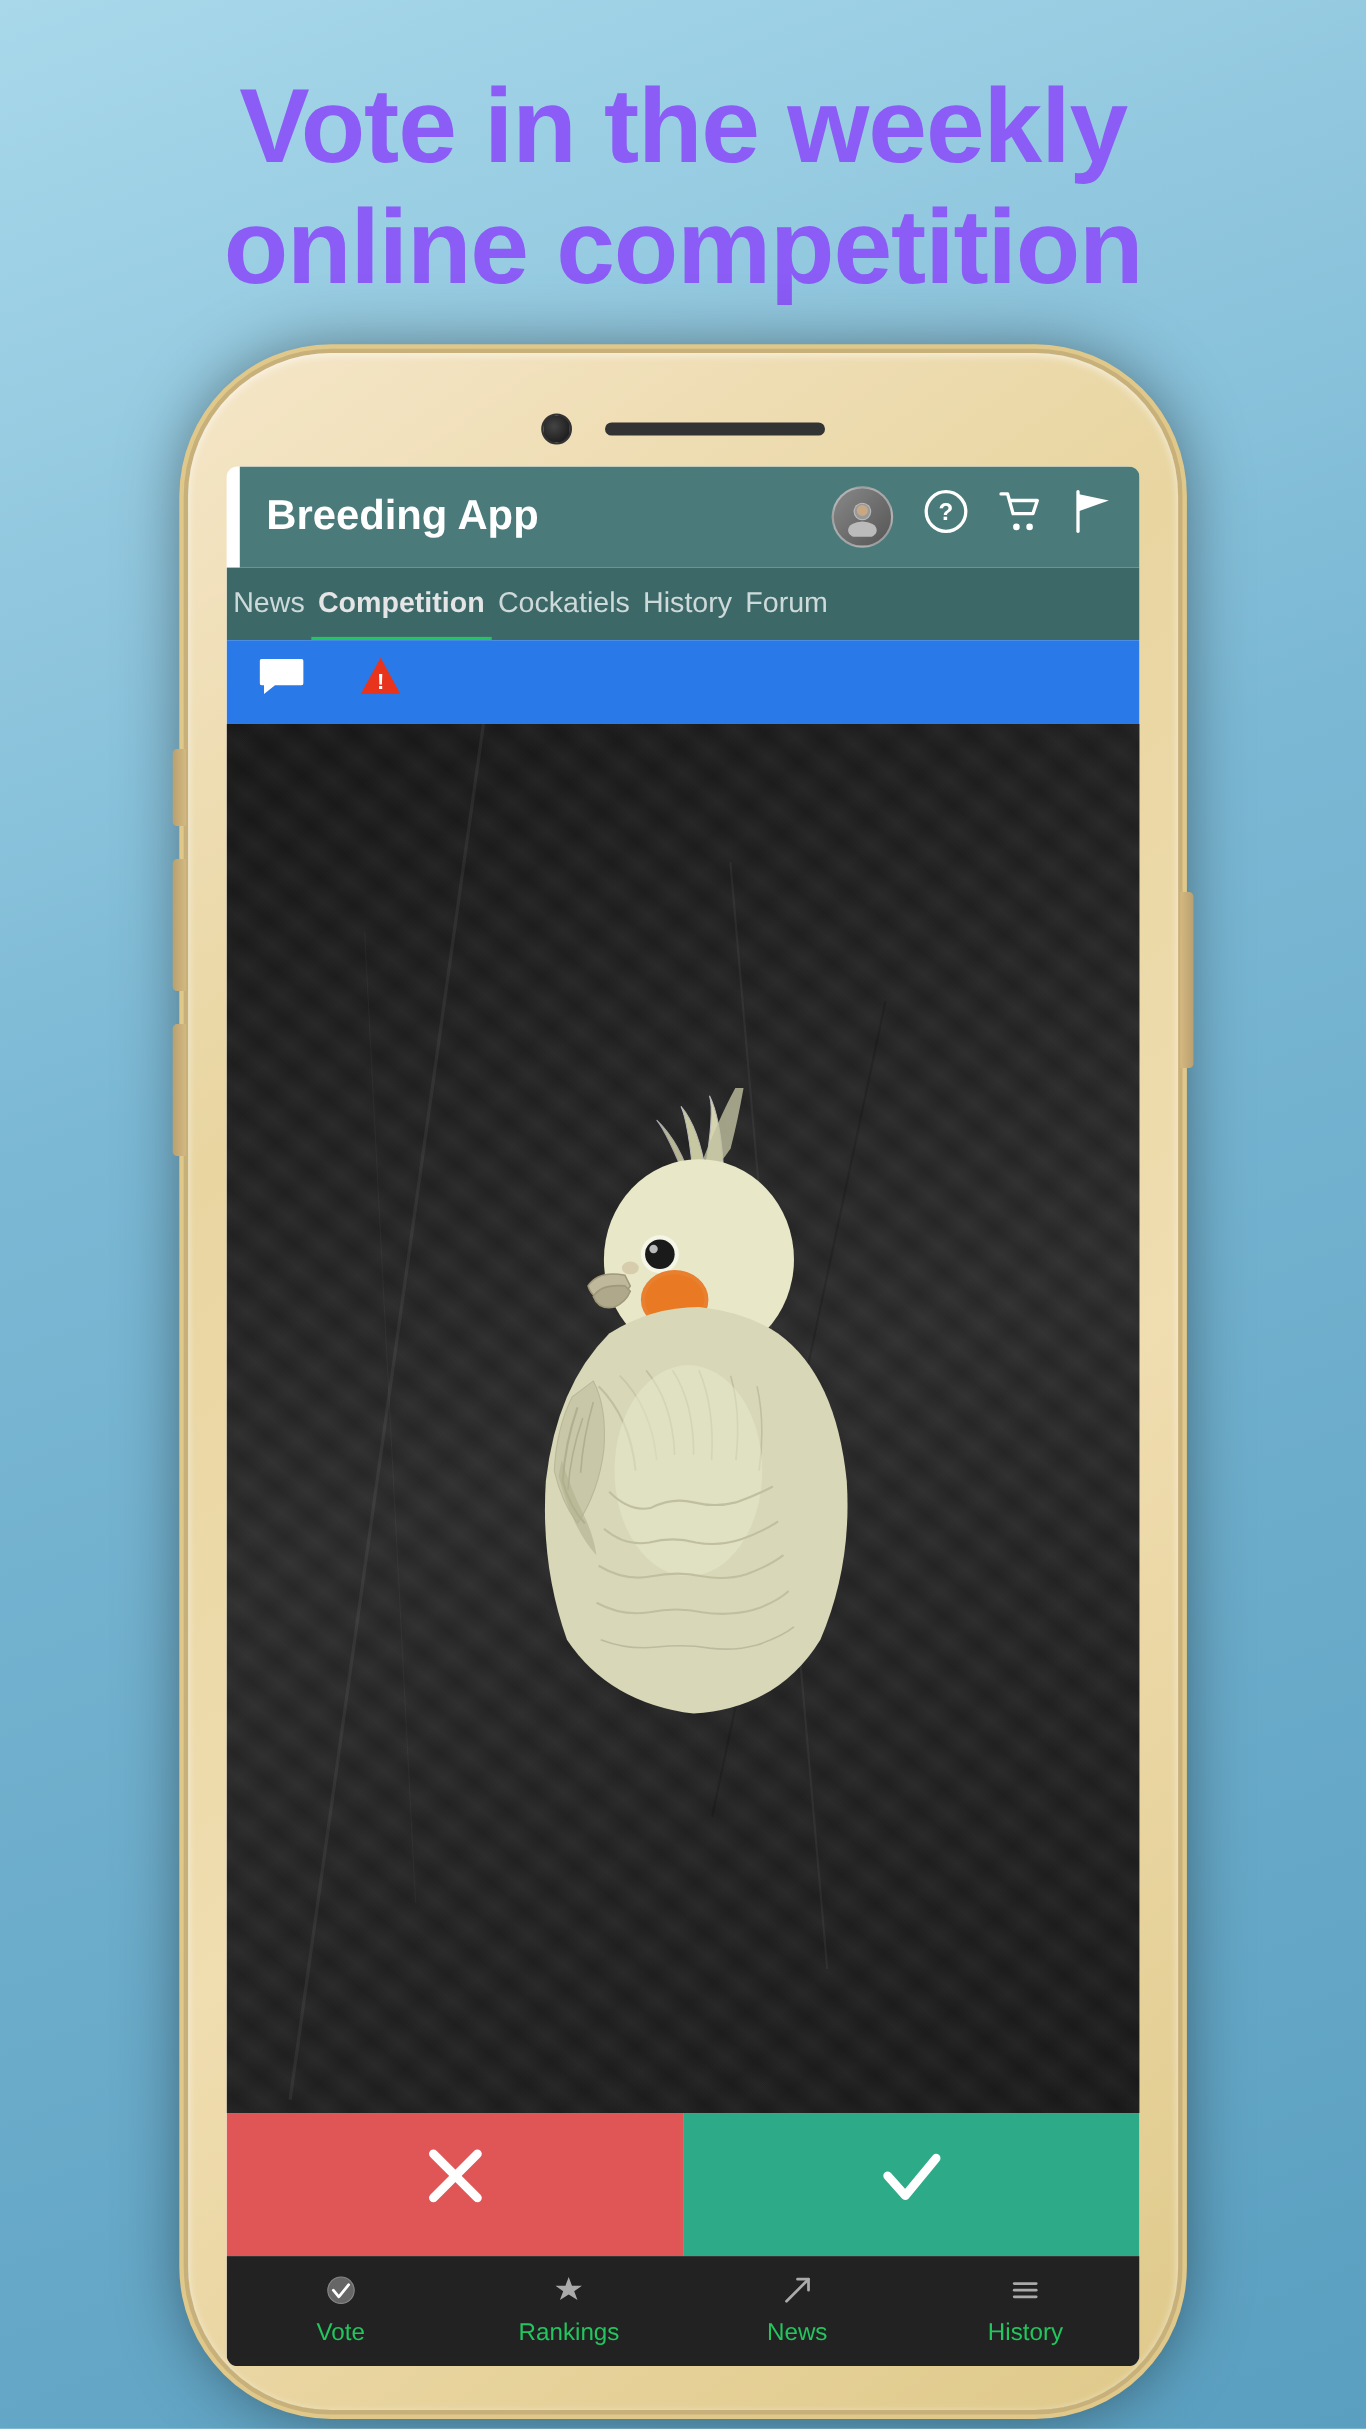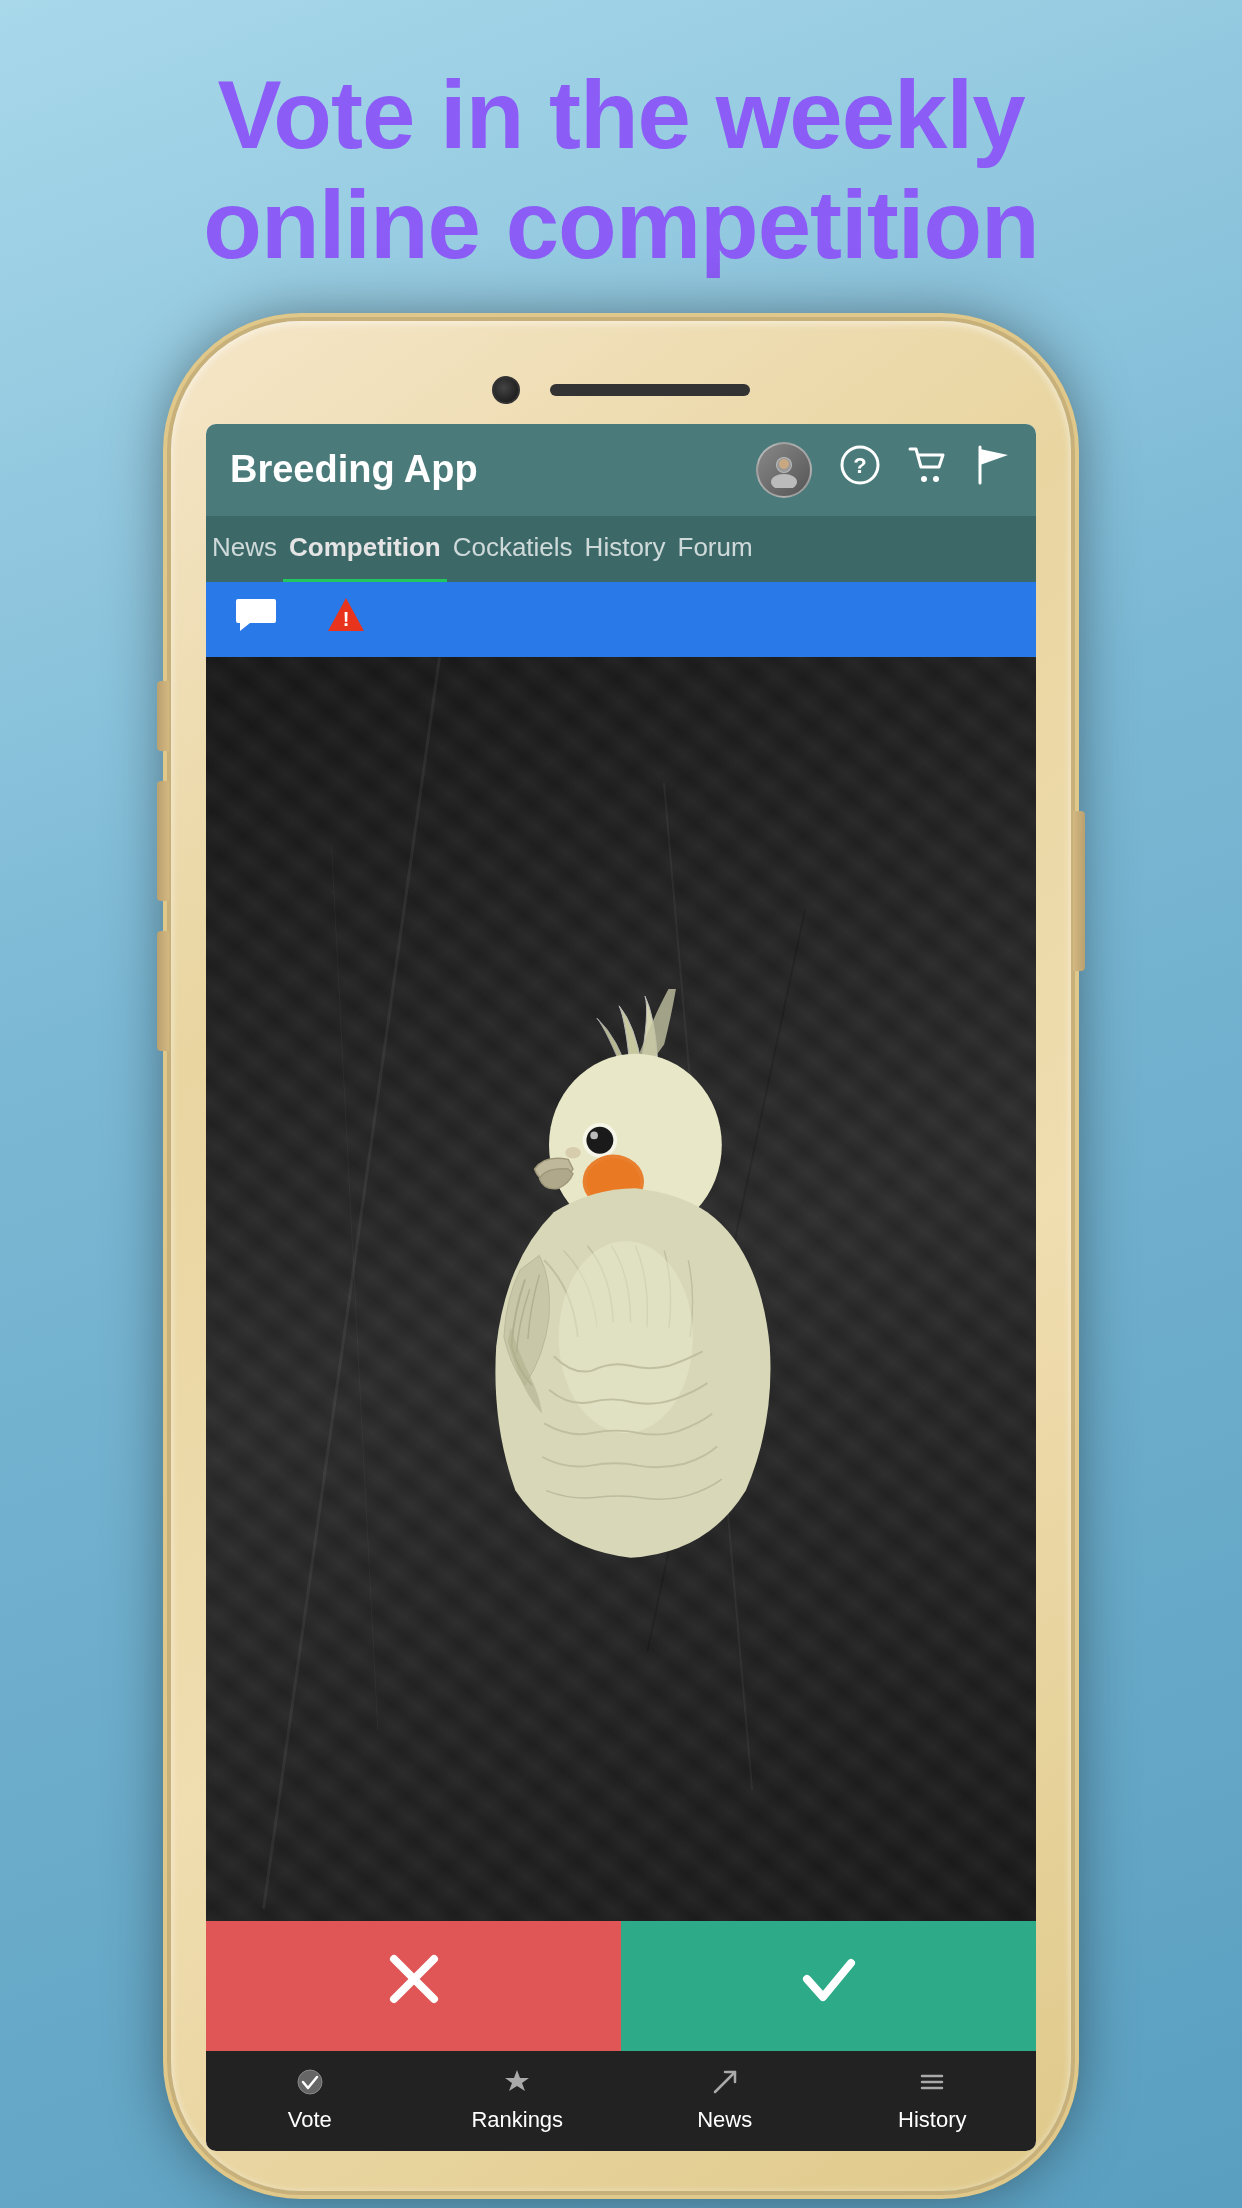--- a/index.html
+++ b/index.html
@@ -116,20 +116,21 @@
       flex-direction: column;
     }
 
     
     .app-header {
       background: #4a7a7a;
       padding: 18px 24px;
       display: flex;
       align-items: center;
       justify-content: space-between;
+      margin-left: 12px;
     }
     .app-title {
       color: #fff;
       font-size: 38px;
       font-weight: 700;
     }
     .header-icons {
       display: flex;
       align-items: center;
       gap: 28px;
@@ -243,21 +244,21 @@
       gap: 4px;
       cursor: pointer;
       color: #ccc;
     }
     .bottom-nav-icon {
       font-size: 26px;
       color: #aaa;
     }
     .bottom-nav-label {
       font-size: 22px;
-      color: #ffffff;
+      color: #22c55e;
     }
 
     
     .crumple-bg {
       position: absolute;
       inset: 0;
       background:
         repeating-linear-gradient(
           40deg,
           rgba(255,255,255,0.02) 0px,

